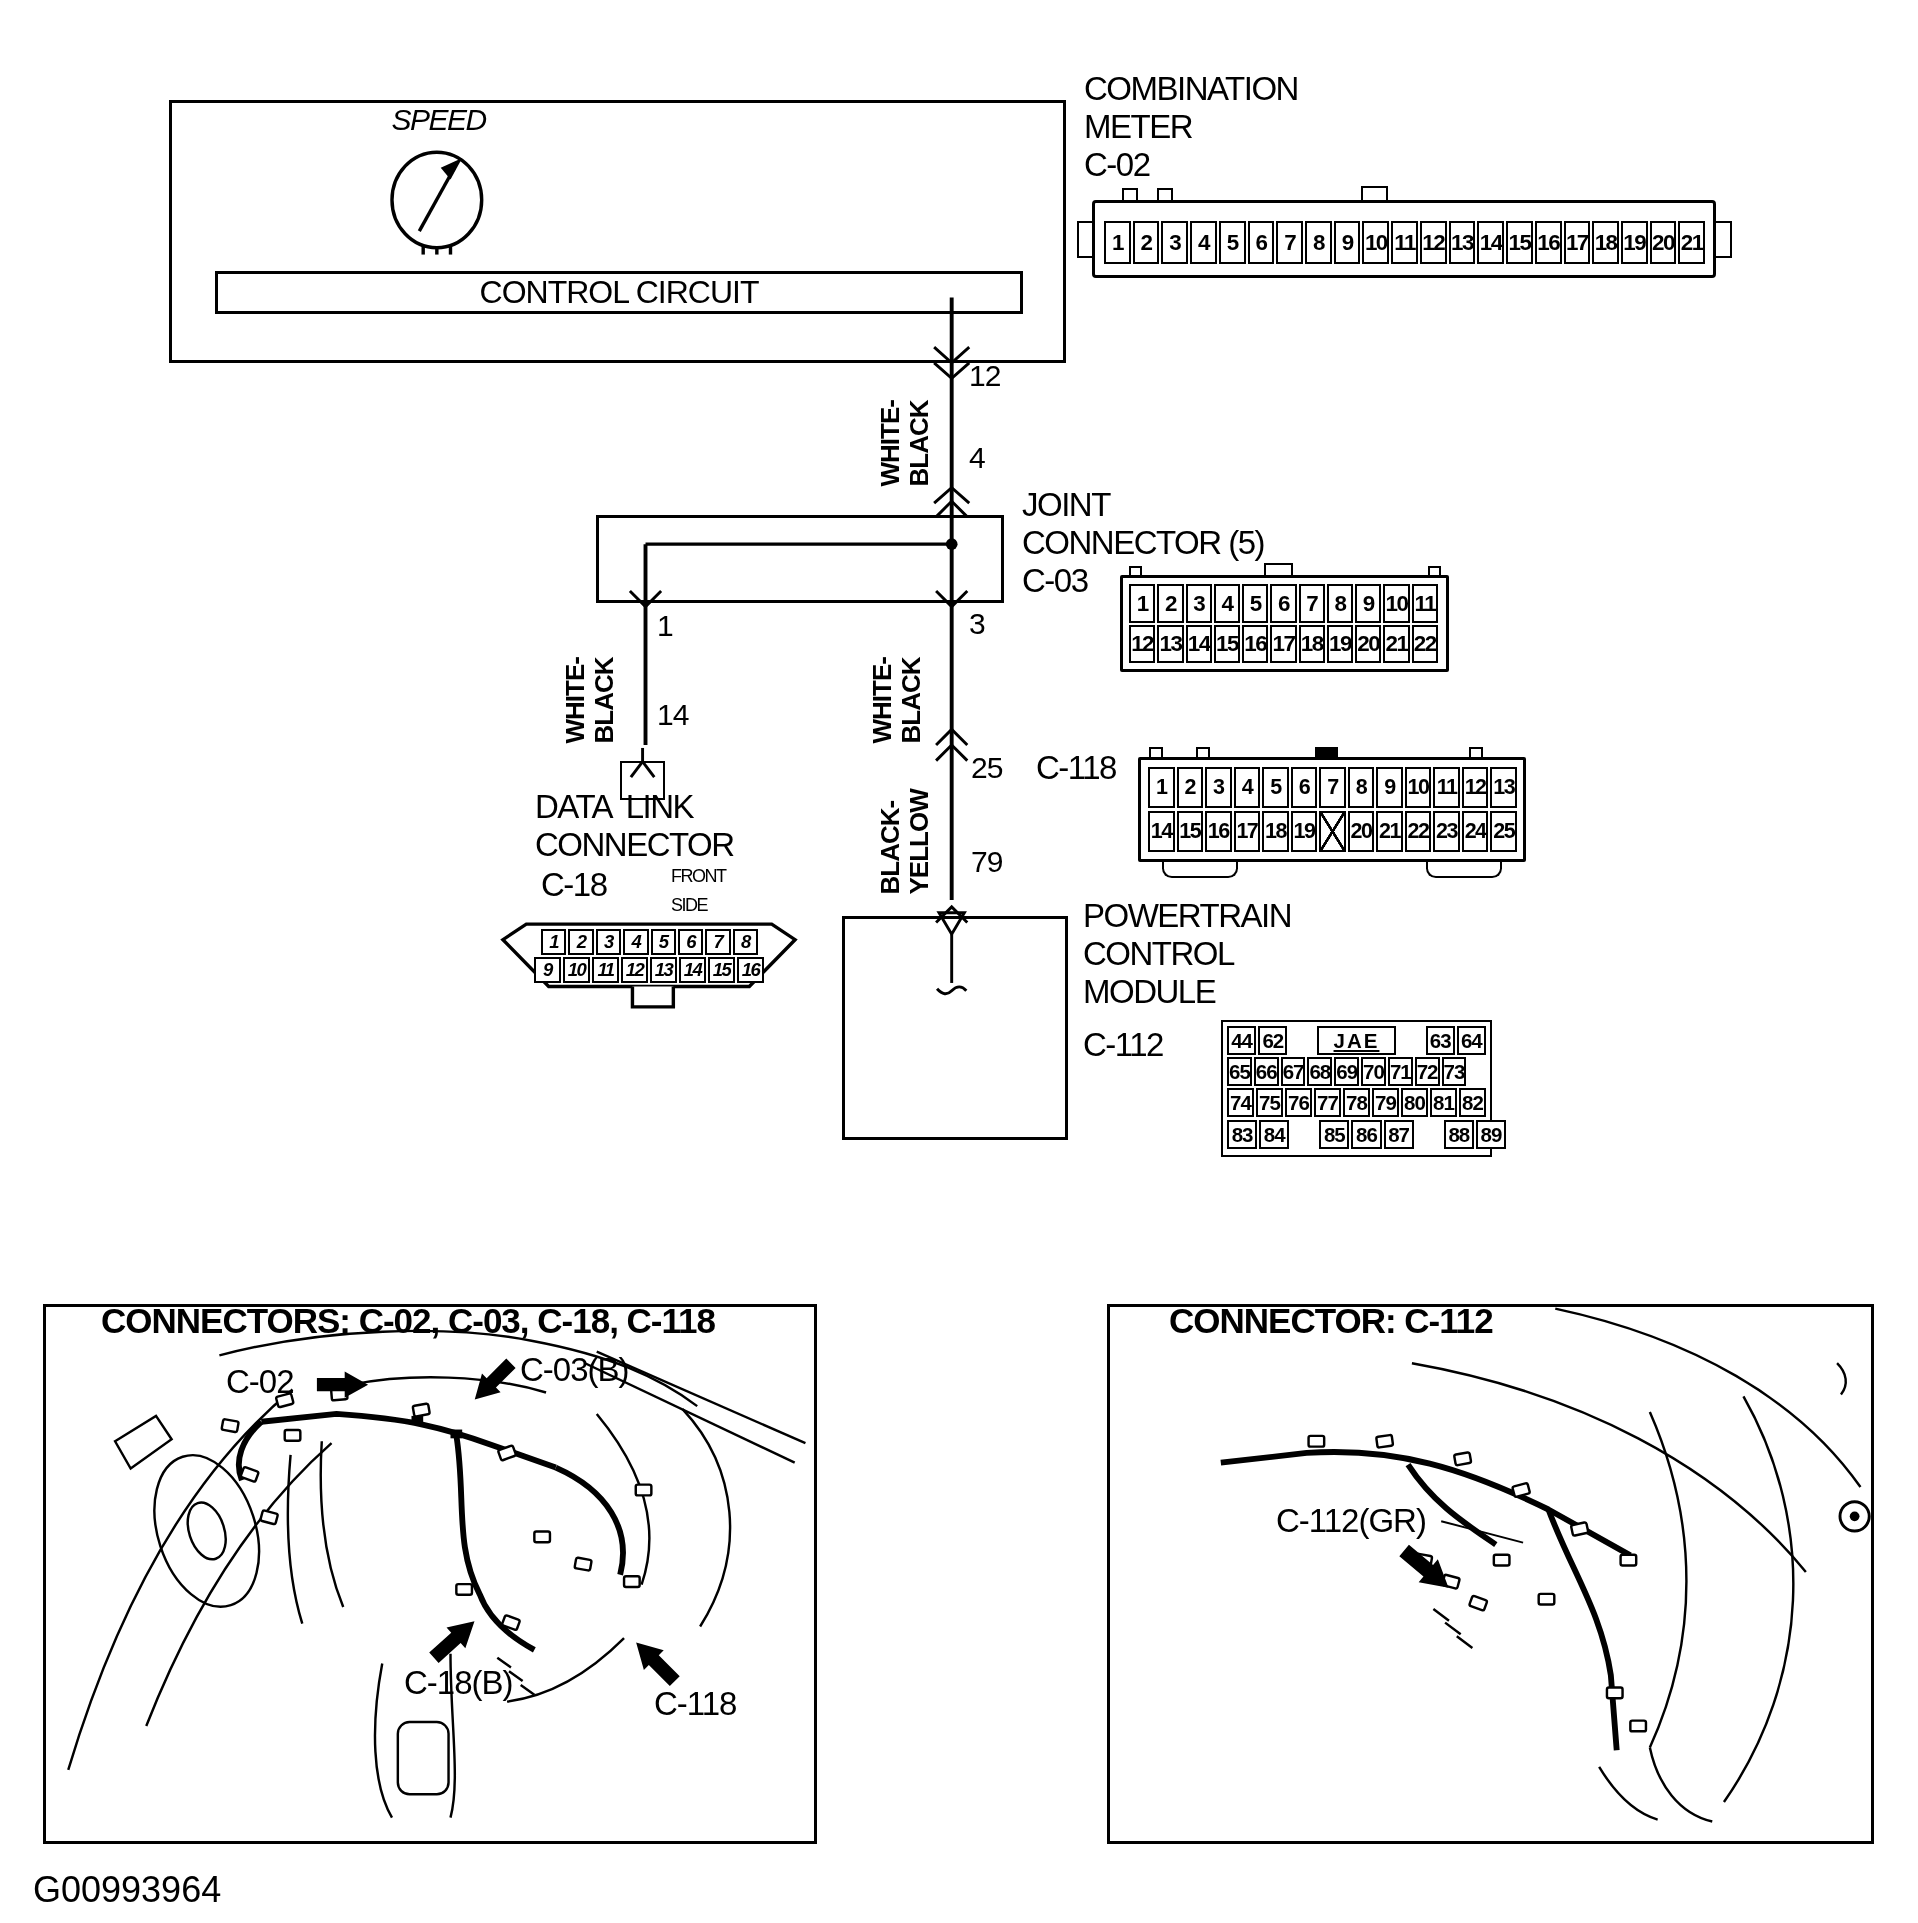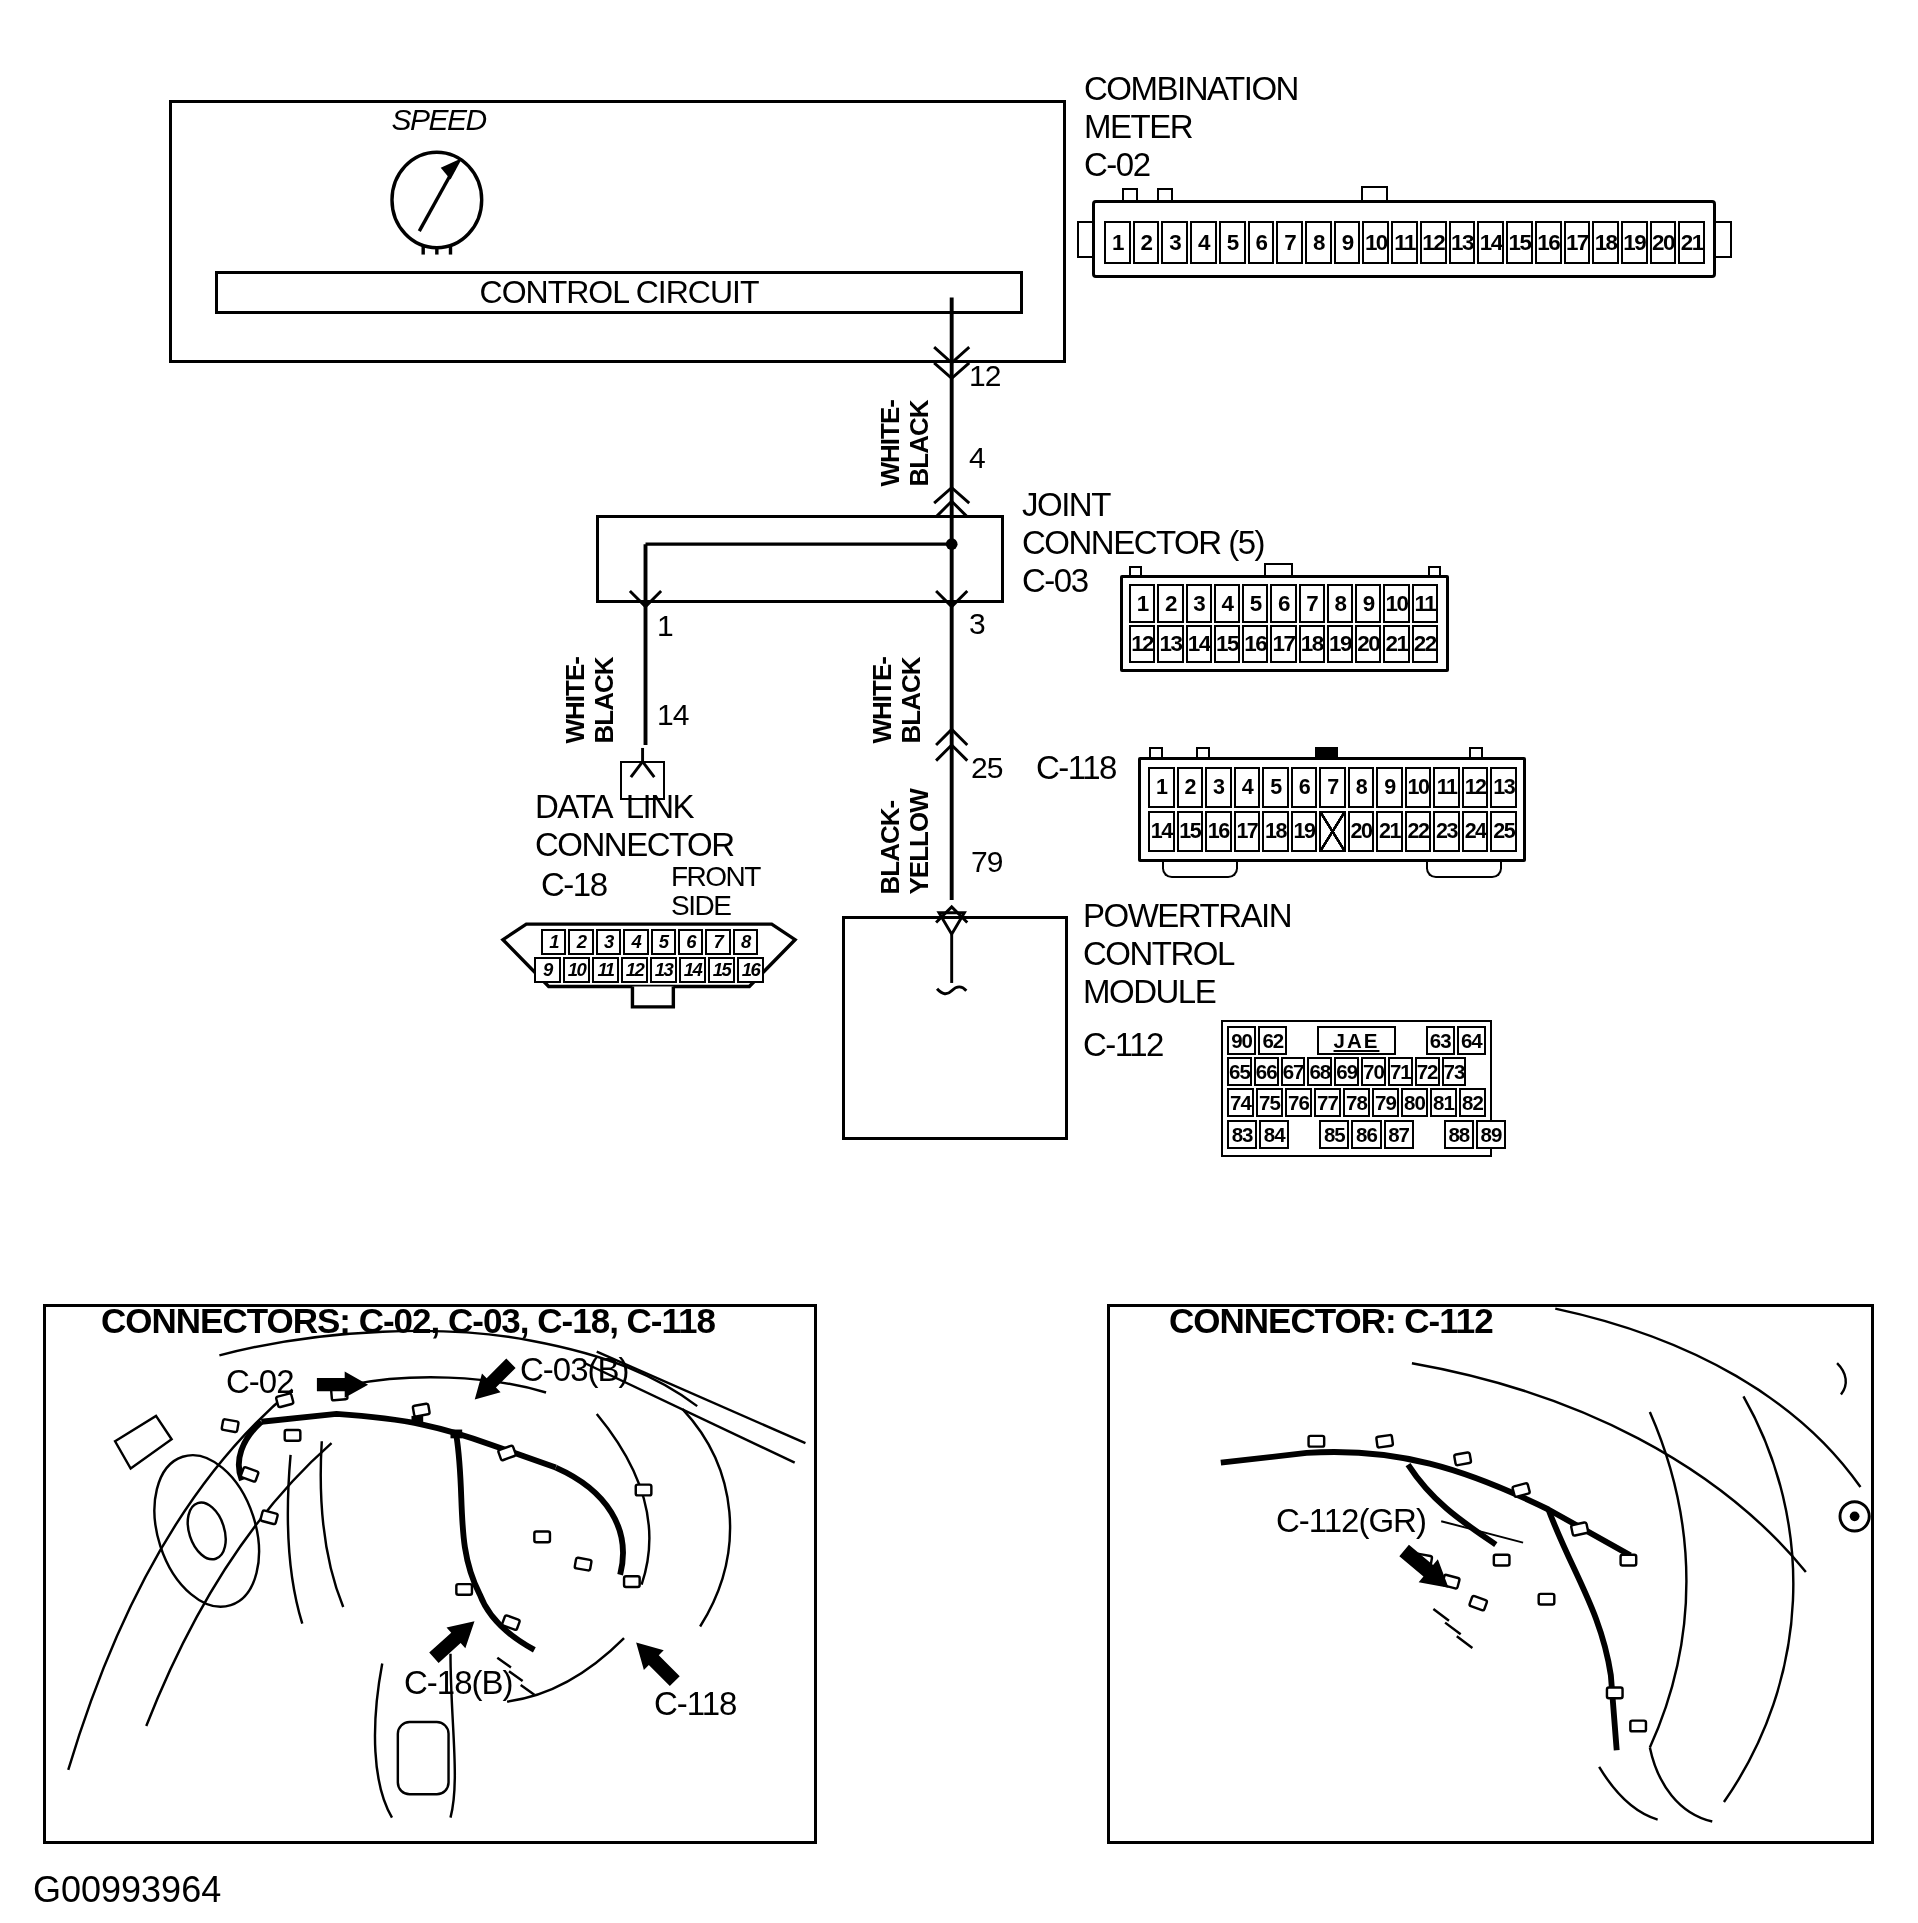--- a/index.html
+++ b/index.html
@@ -4,21 +4,21 @@
 <style>
   * { margin:0; padding:0; box-sizing:border-box; }
   html,body { background:#fff; }
   body { width:1918px; height:1923px; position:relative; overflow:hidden;
          font-family:"Liberation Sans", sans-serif; color:#000; }
   svg.layer { position:absolute; left:0; top:0; z-index:1; }
   .abs { position:absolute; z-index:2;font-style:italic; }
   .box { position:absolute; border:3.9px solid #000; background:transparent; z-index:2;margin-top:16px; }
   .lbl { position:absolute; z-index:3; font-size:33px; letter-spacing:-1.5px; font-weight:500; }
   .lbl .ln { line-height:38px; white-space:pre; }
-  .small .ln { font-size:28px; line-height:29px; }
+  .small .ln { font-size:18px; line-height:29px; }
   .ttl { position:absolute; z-index:3; font-weight:bold; font-size:35px; letter-spacing:-1px; white-space:pre;margin-left:44px; }
   .pinlbl { position:absolute; z-index:3; font-size:30px; font-weight:500; letter-spacing:-1px; }
   .wirecolor { position:absolute; z-index:3; width:137px; height:60px;
                transform:rotate(-90deg); font-weight:bold; font-size:26px;
                letter-spacing:-1px; line-height:29px; text-align:left; }
   .wirecolor .ln { display:block; }
   .conn { position:absolute; border:3.9px solid #000; background:#fff; z-index:2; border-radius:3.9px; }
   .tab  { position:absolute; border:2.9px solid #000; border-bottom:none; background:#fff; z-index:2; }
   .tabfill { position:absolute; background:#000; z-index:2; }
   .wing { position:absolute; border:2.9px solid #000; background:#fff; z-index:1; }
@@ -364,21 +364,21 @@
       <div class="cell">12</div>
       <div class="cell">13</div>
       <div class="cell">14</div>
       <div class="cell">15</div>
       <div class="cell">16</div>
     </div>
 </div>
 
 <div class="conn" style="left:1221px;top:1020px;width:271px;height:137px;border-radius:0;border-width:2.9px"></div>
 <div class="c112row" style="left:1227px;top:1026px;width:259px;height:29px">
-    <div class="cell">90</div>
+    <div class="cell">44</div>
     <div class="cell">62</div>
     <div class="cell gap"></div>
     <div class="cell span3">JAE</div>
     <div class="cell gap"></div>
     <div class="cell">63</div>
     <div class="cell">64</div>
   </div>
 <div class="c112row" style="left:1227px;top:1057px;width:228px;height:29px">
     <div class="cell">65</div>
     <div class="cell">66</div>

